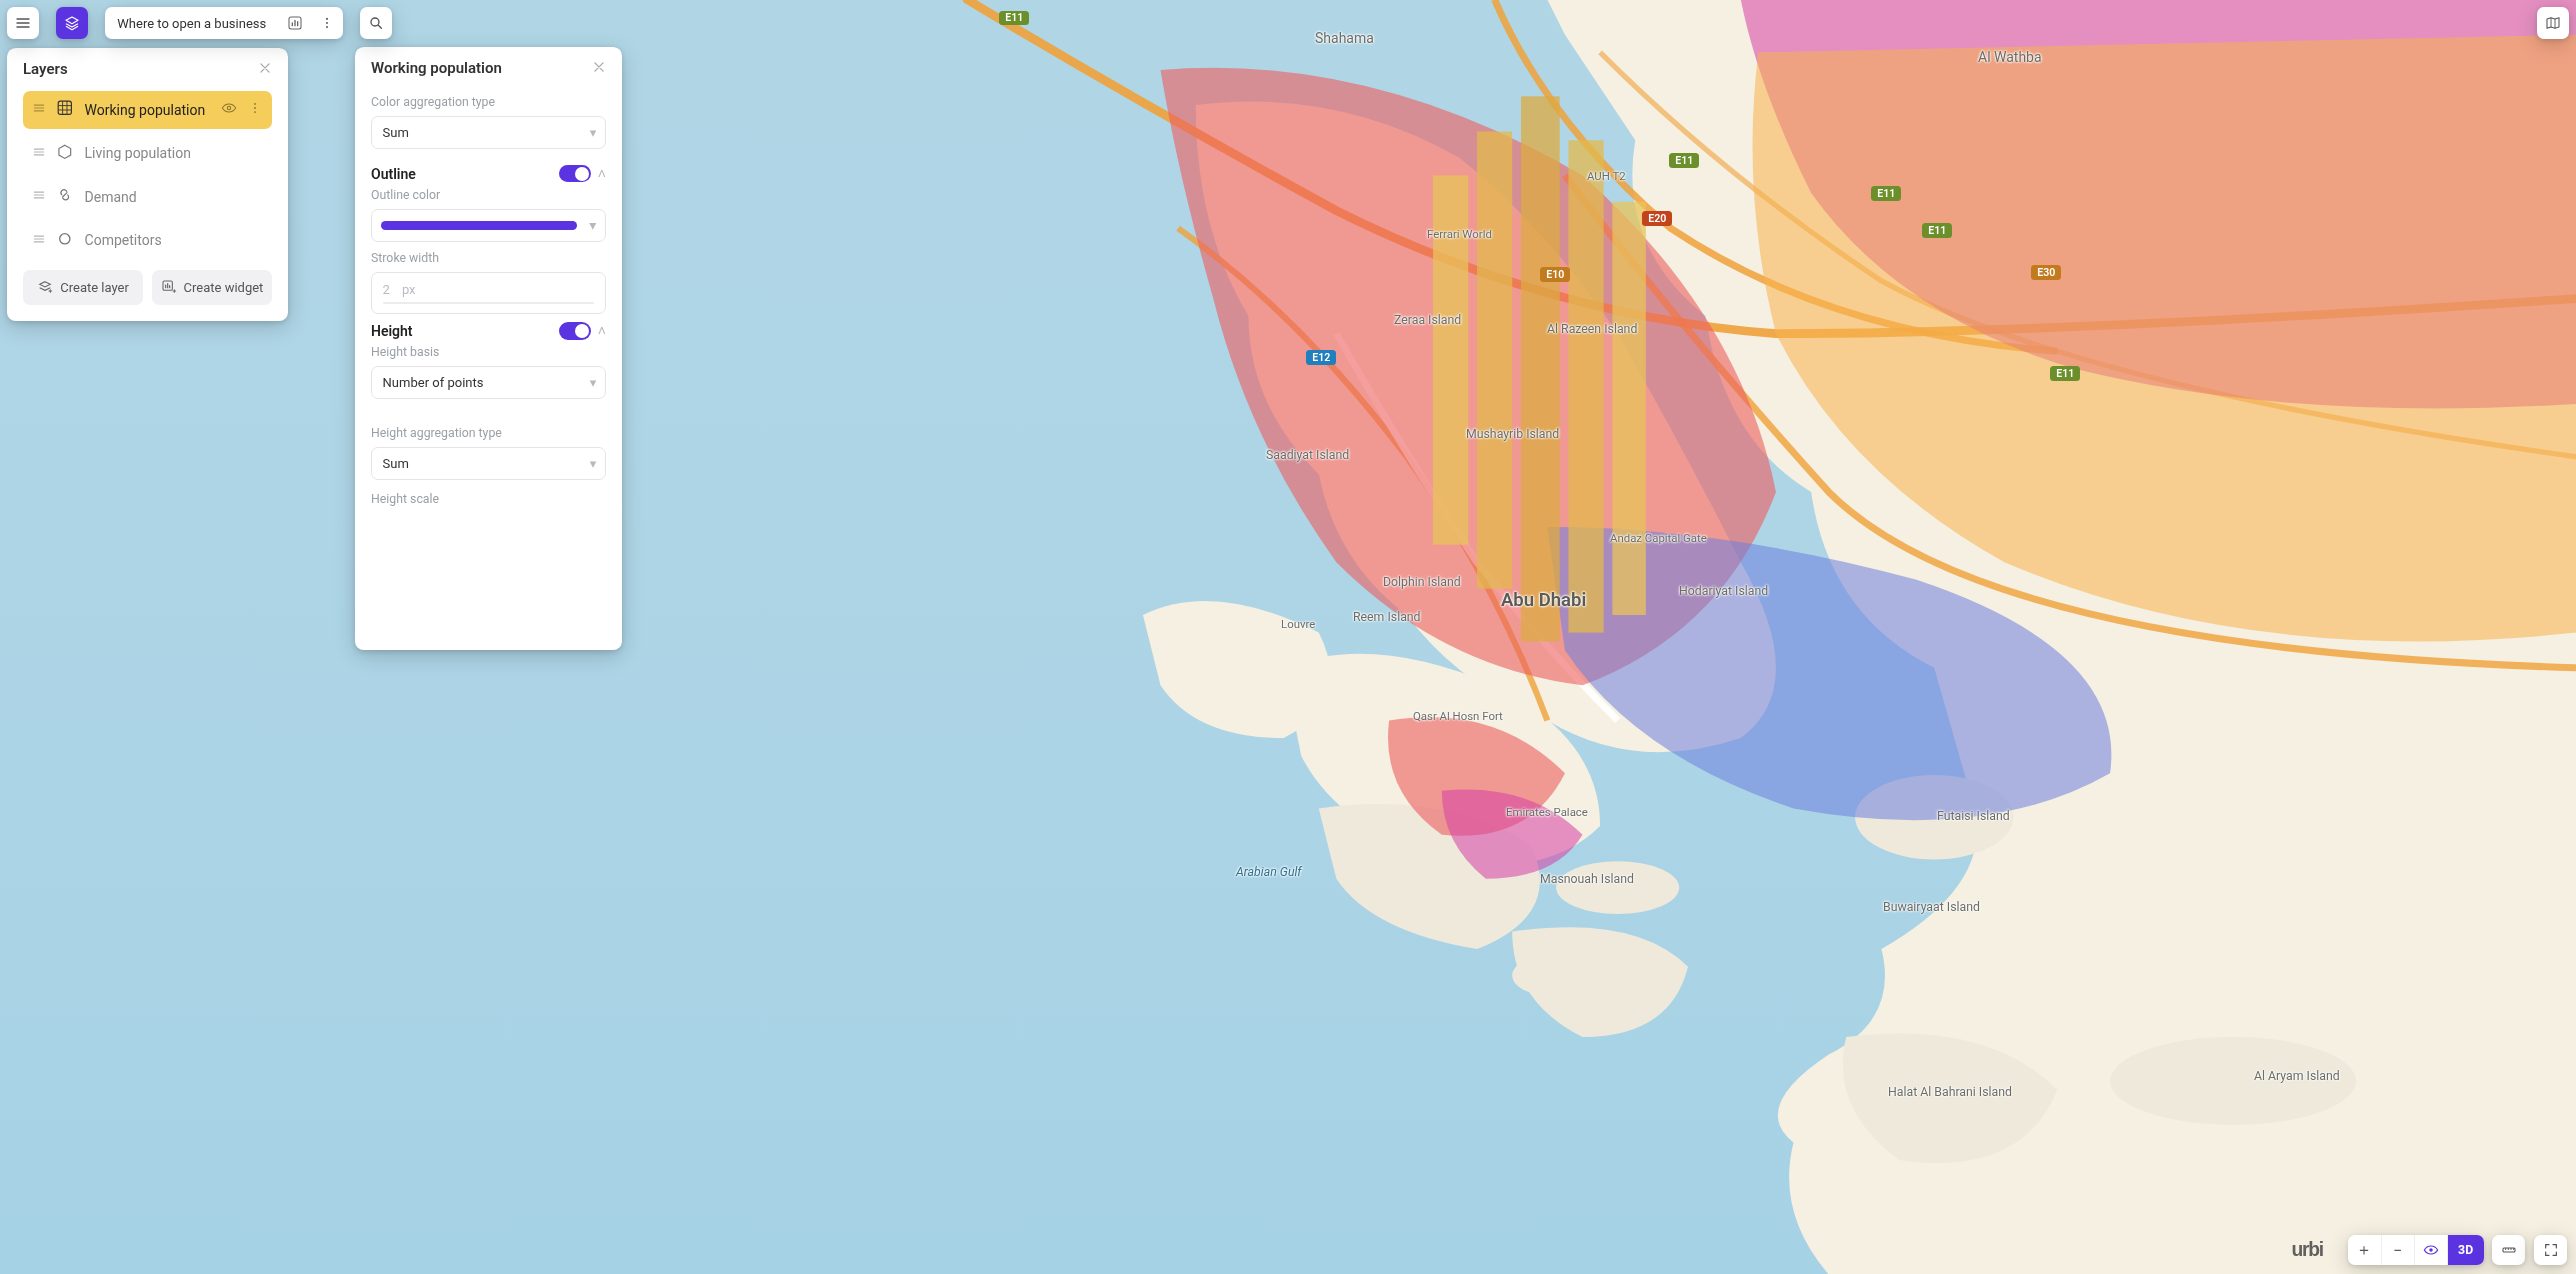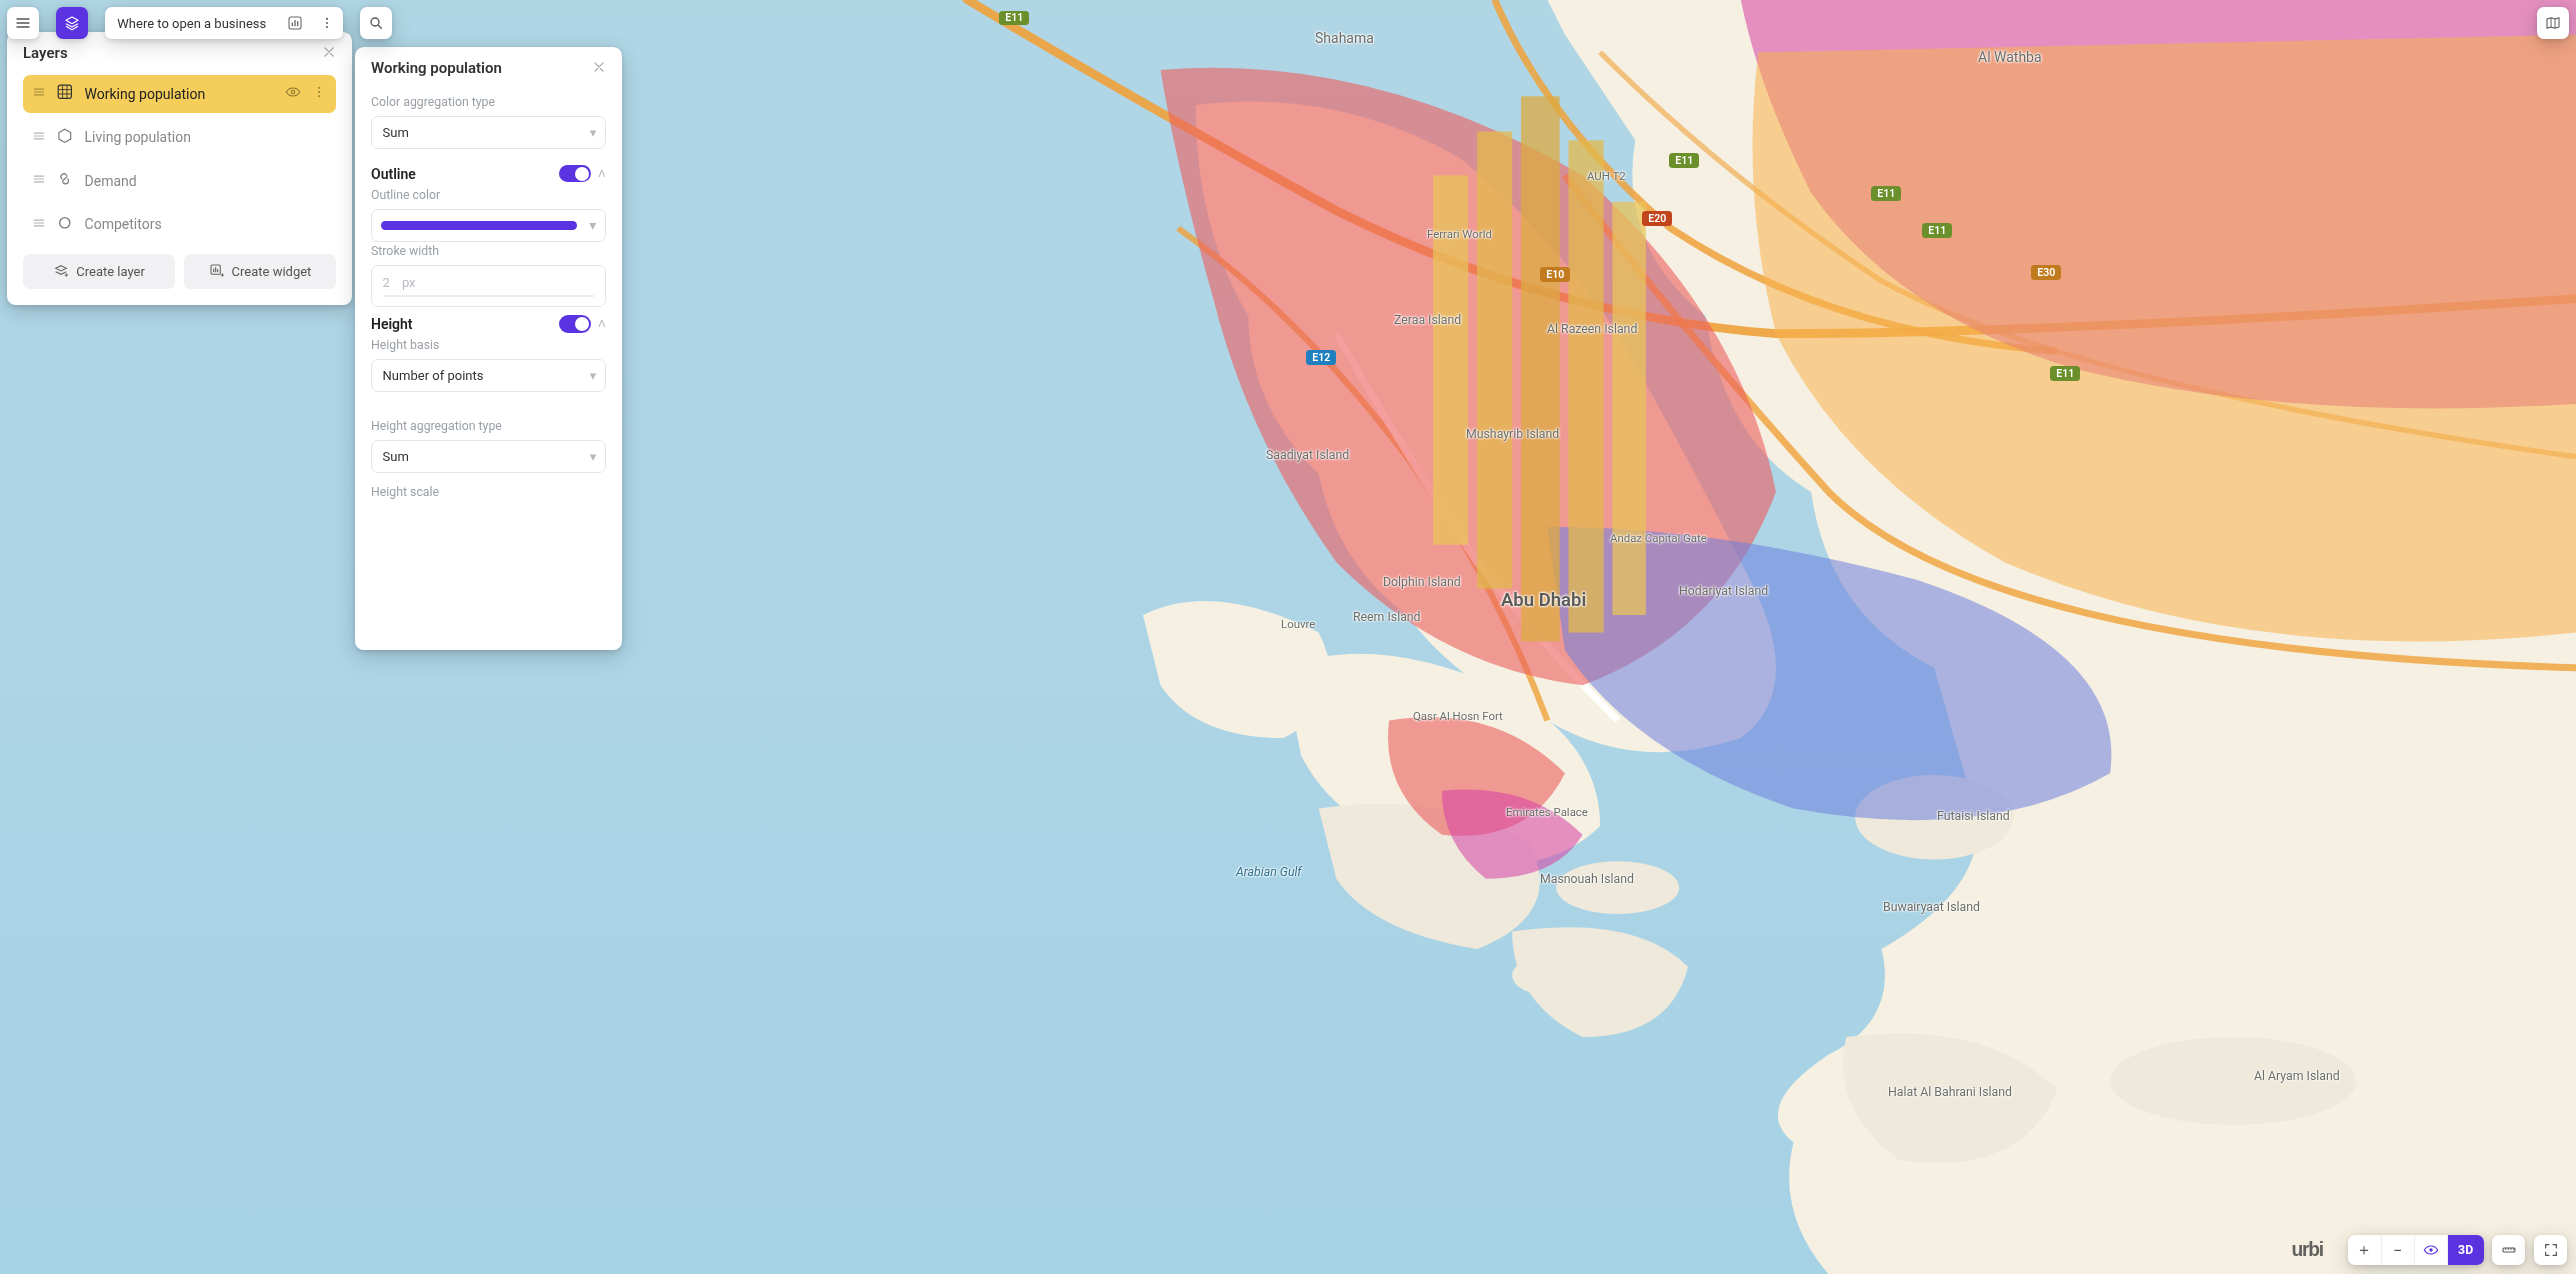--- a/index.html
+++ b/index.html
@@ -58,21 +58,21 @@
   .tb-icon{width:32px;height:32px;display:flex;align-items:center;justify-content:center;cursor:pointer;}
   .tb-sep{width:0.9px;height:19.3px;background:transparent;}
   .topbar-right{position:fixed;top:7px;right:7px;z-index:50;}
 
   
   .panel{position:fixed;background:#fff;border-radius:8.8px;box-shadow:var(--panel-shadow);z-index:40;display:flex;flex-direction:column;}
   .panel-header{display:flex;align-items:center;justify-content:space-between;padding:12.3px 16px;font-size:15px;font-weight:600;color:#333;}
   .close-x{color:#a8a8ac;cursor:pointer;font-size:16px;line-height:1;}
   .panel-body{padding:0 16px 16px 16px;overflow-y:auto;}
 
-  #layers-panel{top:32px;left:7px;width:345px;justify-content:space-between;}
+  #layers-panel{top:48px;left:7px;width:281px;justify-content:space-between;}
   #settings-panel{top:47px;left:355px;width:267px;height:603px;}
 
   
   .layer-row{display:flex;align-items:center;gap:10.6px;padding:8.8px 8.8px;border-radius:7px;margin-bottom:5.3px;}
   .layer-row.selected{background:var(--selected);}
   .drag-handle{color:#b4b4b8;flex:0 0 auto;}
   .layer-row.selected .drag-handle{color:#a78c3a;}
   .layer-icon{flex:0 0 auto;color:#777;}
   .layer-row.selected .layer-icon{color:#333;}
   .layer-label{flex:1 1 auto;font-size:14px;color:#888;}
@@ -361,21 +361,21 @@
             <span class="knob"></span>
           </span>
         <span class="chev">˄</span>
       </span>
     </div>
     <div class="field-label">Outline color</div>
     <div class="color-swatch">
       <div class="bar"></div>
       <span class="caret">▾</span>
     </div>
-    <div class="field-label" style="margin-top:2px">Stroke width</div>
+    <div class="field-label" style="margin-top:9px">Stroke width</div>
     <div class="num-input">
       <div class="row">
         <span class="val">2</span>
         <span class="unit">px</span>
       </div>
       <div class="thin-track"></div>
     </div>
 
     <div class="section-row" style="margin-top:8px">
       <span class="section-title">Height</span>

